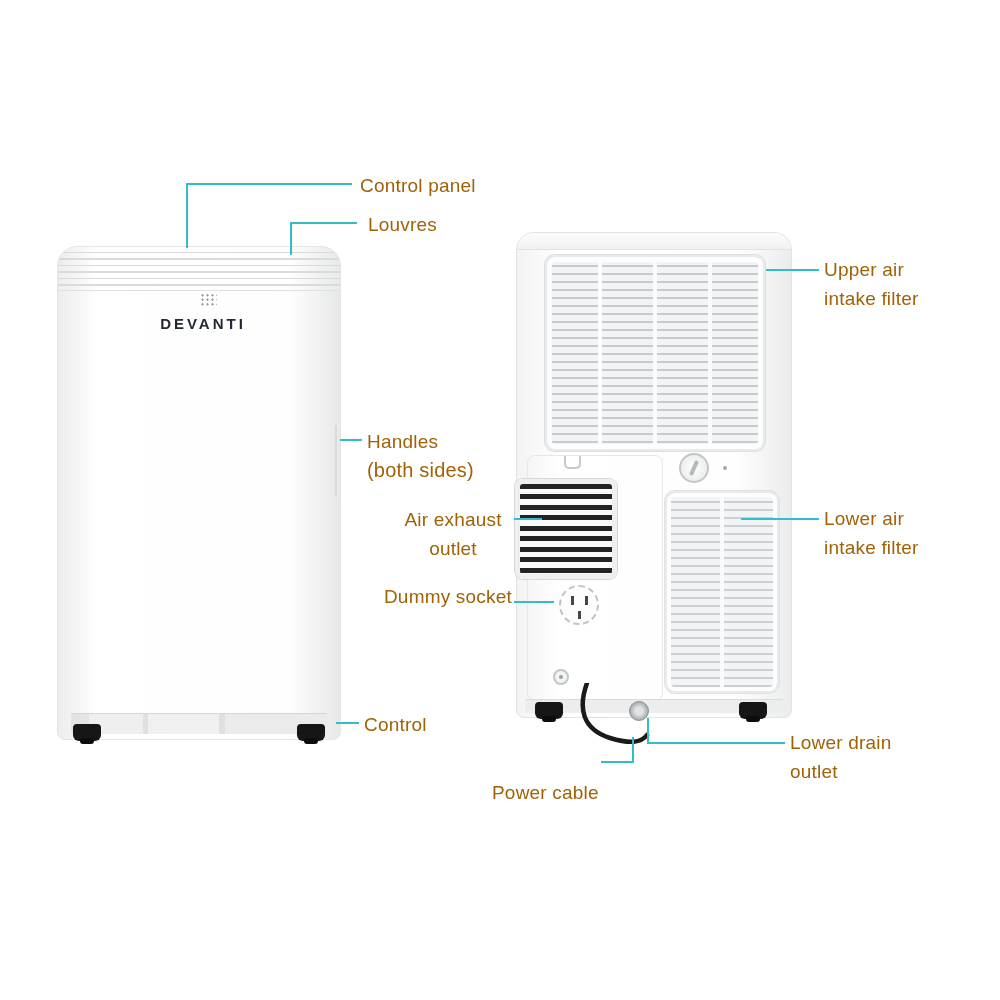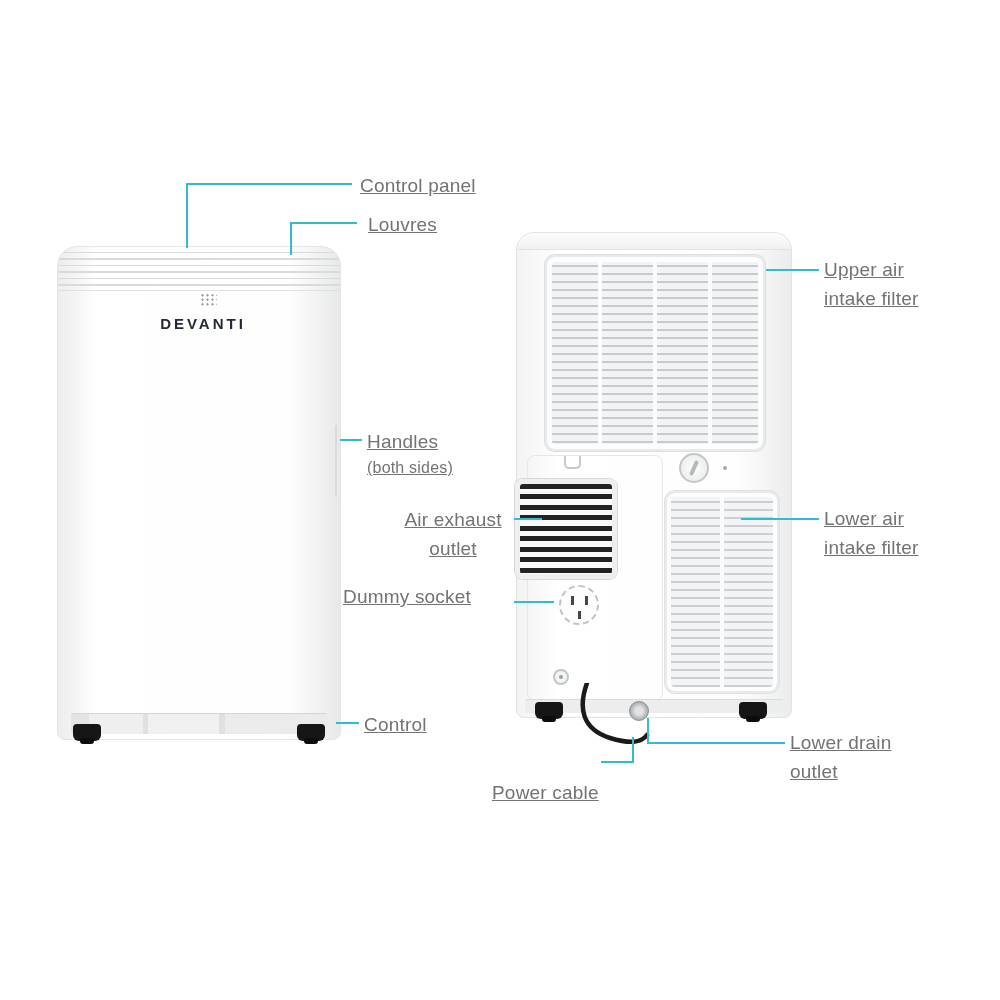--- a/index.html
+++ b/index.html
@@ -7,29 +7,28 @@
   body {
     width: 1000px; height: 1000px;
     background: #ffffff;
     font-family: "Liberation Sans", sans-serif;
   }
   .stage { position: relative; width: 1000px; height: 1000px; background: #fff; overflow: hidden; }
 
   
   .callout {
     position: absolute;
-    color: #737373;
+    color: #a16207;
     font-size: 19px;
     line-height: 1.5;
     letter-spacing: .2px;
     z-index: 6;
-    text-decoration: underline;
   }
   .callout .lab { display: block; }
-  .callout .sub { display: block; font-size: 16px; line-height: 1.35; }
+  .callout .sub { display: block; font-size: 20px; line-height: 1.35; }
 
   
   .lead { position: absolute; background: #35bccb; z-index: 5; }
   .lead.h { height: 2px; }
   .lead.v { width: 2px; }
 
   
   .front-unit {
     position: absolute; left: 57px; top: 246px; width: 284px; height: 494px;
     background: linear-gradient(to right, #ececed, #ffffff 14%, #fefefe 82%, #e7e8e9);
@@ -211,21 +210,21 @@
 
   <div class="callout" style="left:367px; top:428px;">
     <span class="lab">Handles</span>
     <span class="sub">(both sides)</span>
   </div>
 
   <div class="callout" style="left:394px; top:506px; width:118px; text-align:center;">
     <span class="lab">Air exhaust outlet</span>
   </div>
 
-  <div class="callout" style="left:302px; top:583px; width:210px; text-align:center;">
+  <div class="callout" style="left:302px; top:583px; width:210px; text-align:right;">
     <span class="lab">Dummy socket</span>
   </div>
 
   <div class="callout" style="left:364px; top:711px;">
     <span class="lab">Control</span>
   </div>
 
   <div class="callout" style="left:492px; top:751px;margin-top:28px;">
     <span class="lab">Power cable</span>
   </div>

